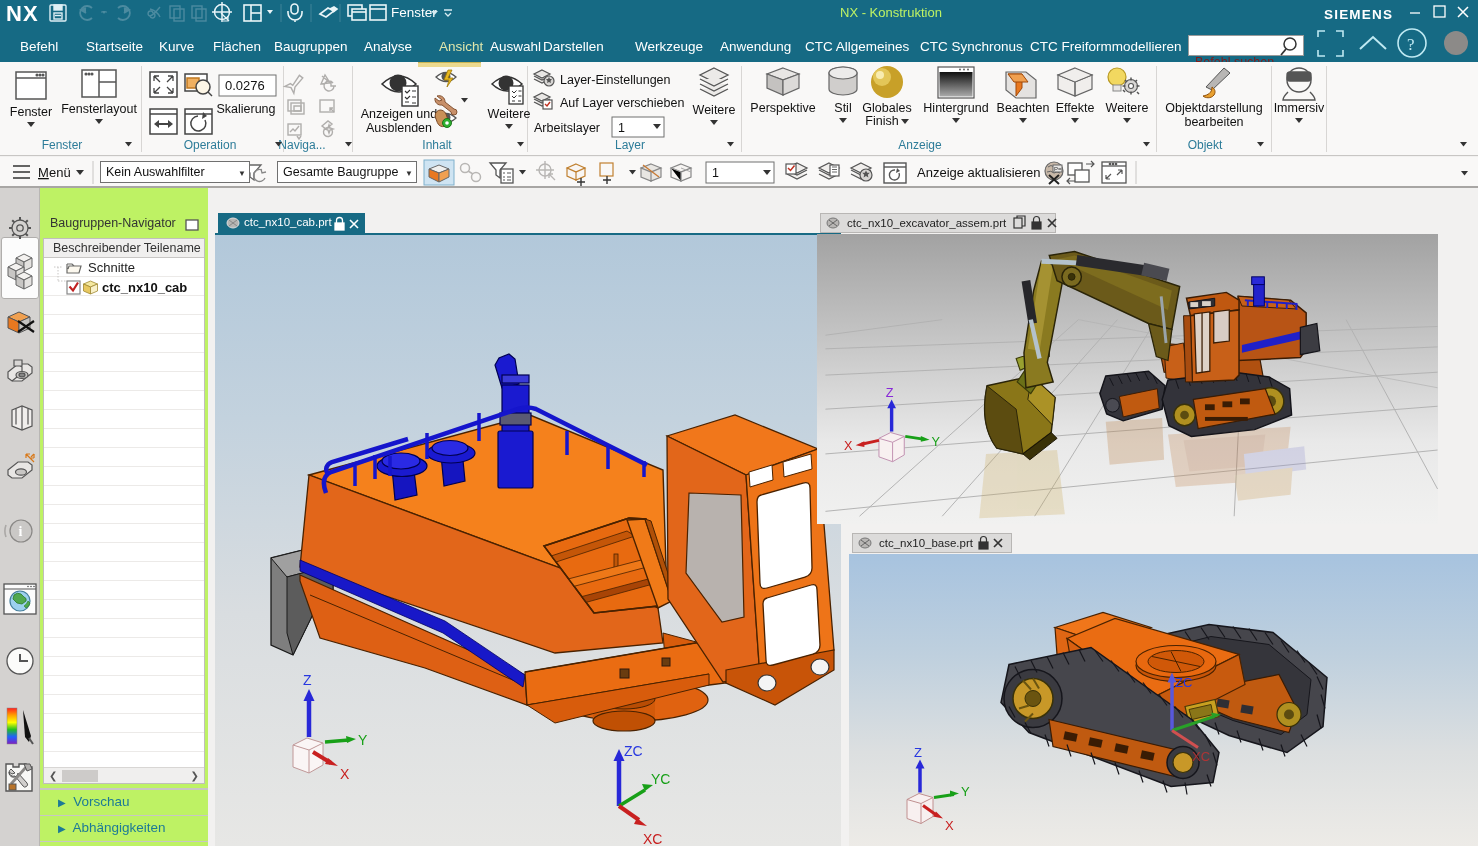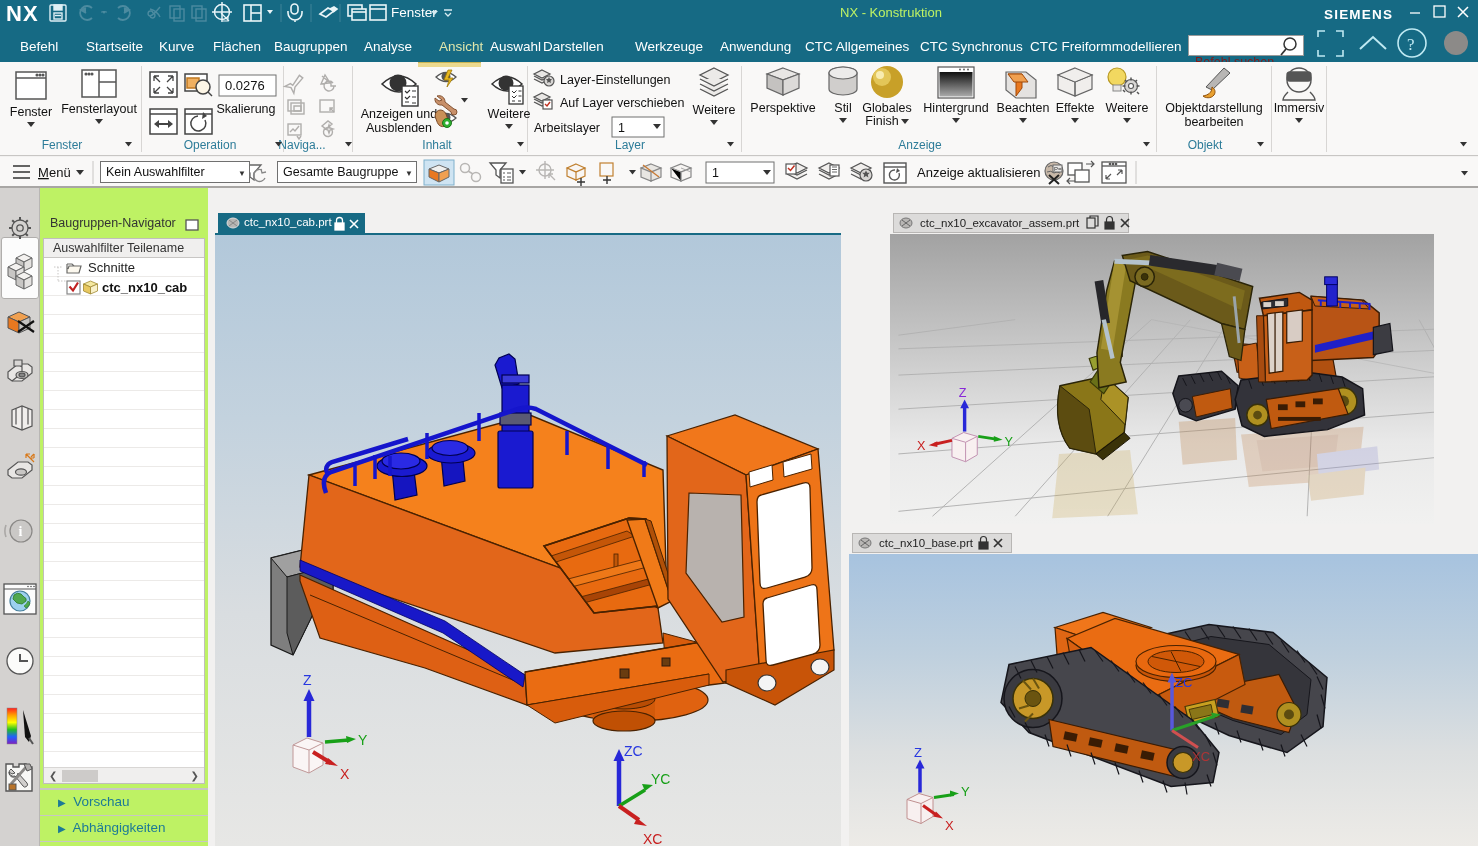--- a/index.html
+++ b/index.html
@@ -41,21 +41,21 @@
 #navpanel { position:absolute; left:3px; top:50px; width:162px; height:546px; background:#fff; border:1px solid #c0bebc; }
 .navtitle { position:absolute; left:10px; top:28px; font-size:12.5px; color:#333; }
 .colhead { position:absolute; left:0px; top:0px; width:160px; height:19px; background:#f0efee; border-bottom:1px solid #c8c6c4; font-size:12.5px; color:#333; padding:2px 0 0 9px; }
 .trow { position:absolute; left:0; width:160px; height:19px; border-bottom:1px solid #eceae8; font-size:12.5px; color:#222; }
 .navfoot { position:absolute; font-size:13.5px; color:#1d7a96; }
 
 
 .vp { position:absolute; overflow:hidden; }
 .vptab { position:absolute; height:20px; font-size:11.5px; white-space:nowrap; overflow:hidden; }
 #vpmain  { left:215px; top:213px; width:626px; height:633px; }
-#vpexc   { left:890px; top:213px; width:544px; height:311px; }
+#vpexc   { left:817px; top:213px; width:621px; height:311px; }
 #vpbase  { left:849px; top:533px; width:629px; height:313px; }
 .grad-blue { background:linear-gradient(to bottom,#b2c8da 0%, #c3d2de 30%, #d9dde0 62%, #e7e7e5 100%); }
 .grad-gray { background:linear-gradient(to bottom,#a2a2a2 0%, #c4c4c4 35%, #e9e9e9 72%, #f1f1f0 100%); }
 .grad-bluer { background:linear-gradient(to bottom,#a7c3df 0%, #bfd0de 35%, #dcdfe0 68%, #edebe7 100%); }
 </style>
 </head>
 <body>
 <div id="app">
   <div id="titlebar">
     <span class="nxlogo">NX</span>
@@ -562,21 +562,21 @@
       </linearGradient>
         </defs>
     </svg>
   </div>
   <div id="nav">
     <span class="navtitle">Baugruppen-Navigator</span>
     <svg width="14" height="12" style="position:absolute;left:145px;top:31px;">
         <rect x="1" y="1" width="12" height="10" fill="#fff" stroke="#555" stroke-width="1.3"></rect>
       </svg>
     <div id="navpanel">
-      <div class="colhead">Auswahlfilter Teilename</div>
+      <div class="colhead">Beschreibender Teilename</div>
       <div class="trow" style="top:19px;"></div>
       <div class="trow" style="top:38px;"></div>
       <div class="trow" style="top:57px;"></div>
       <div class="trow" style="top:76px;"></div>
       <div class="trow" style="top:95px;"></div>
       <div class="trow" style="top:114px;"></div>
       <div class="trow" style="top:133px;"></div>
       <div class="trow" style="top:152px;"></div>
       <div class="trow" style="top:171px;"></div>
       <div class="trow" style="top:190px;"></div>

